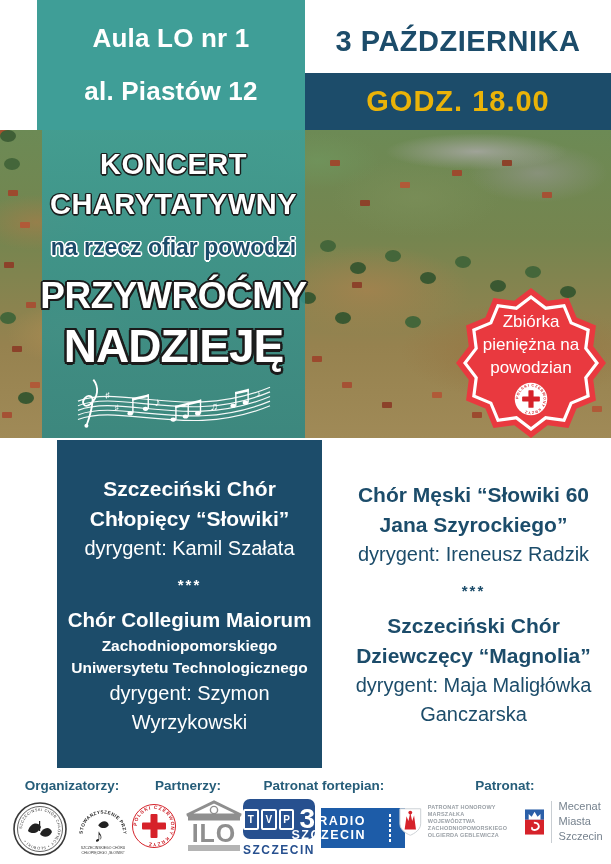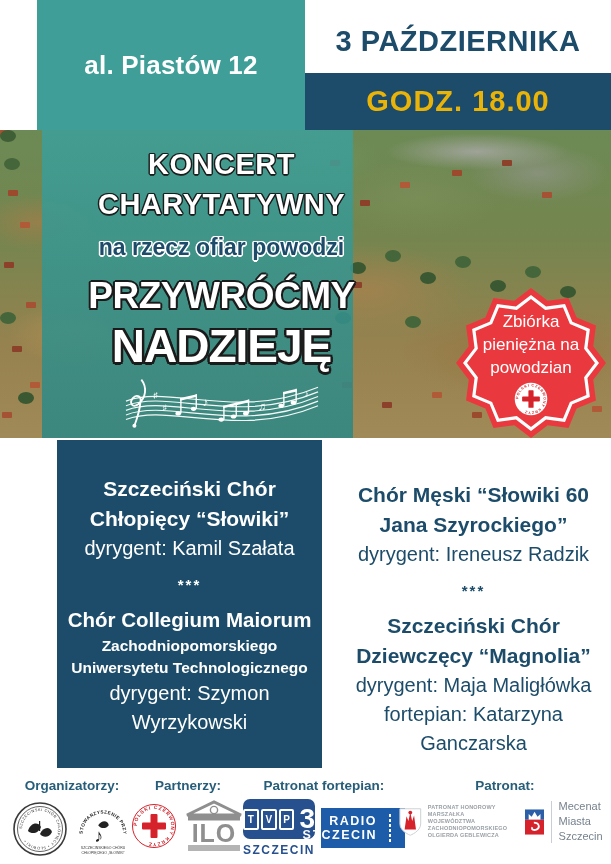--- a/index.html
+++ b/index.html
@@ -36,21 +36,21 @@
       352px 152px #8c422a,312px 226px #9c4a2e;}
   .photo-band .trees{position:absolute;left:0;top:0;width:16px;height:12px;border-radius:50%;background:#3f5f36;
     box-shadow:320px 110px #44663a,350px 132px #3a5831,385px 120px #44663a,420px 142px #3a5831,
       455px 126px #44663a,490px 150px #3a5831,525px 136px #44663a,560px 156px #3a5831,
       335px 182px #3a5831,405px 186px #44663a,475px 192px #3a5831,545px 186px #44663a,
       300px 162px #3a5831,4px 28px #44663a,18px 262px #3a5831,0px 182px #44663a;}
 
   
   .hero{position:absolute;left:42px;top:0;width:263px;height:308px;z-index:2;
         background:linear-gradient(180deg,rgba(62,159,152,.88) 0%,rgba(47,135,131,.88) 100%);
-        display:flex;flex-direction:column;align-items:center;text-align:center;padding-left:48px;}
+        display:flex;flex-direction:column;align-items:center;text-align:center;}
   .hero-title{margin-top:14px;color:#fff;font-weight:700;font-size:29px;line-height:40px;letter-spacing:.5px;
     text-shadow:-1.5px 0 0 rgba(25,25,25,.8),1.5px 0 0 rgba(25,25,25,.8),0 -1.5px 0 rgba(25,25,25,.8),
                  0 1.5px 0 rgba(25,25,25,.8),-1px -1px 0 rgba(25,25,25,.8),1px 1px 0 rgba(25,25,25,.8),
                  -1px 1px 0 rgba(25,25,25,.8),1px -1px 0 rgba(25,25,25,.8);}
   .hero-sub{margin-top:10px;color:#1c4c6a;font-weight:600;font-size:23px;
     text-shadow:-1.5px 0 0 #fff,1.5px 0 0 #fff,0 -1.5px 0 #fff,0 1.5px 0 #fff,
                 -1px -1px 0 #fff,1px 1px 0 #fff,-1px 1px 0 #fff,1px -1px 0 #fff;}
   .slogan1{margin-top:14px;color:#fff;font-weight:800;font-size:37px;letter-spacing:-.5px;
     text-shadow:-2px 0 0 #1b1b1b,2px 0 0 #1b1b1b,0 -2px 0 #1b1b1b,0 2px 0 #1b1b1b,
                 -1.5px -1.5px 0 #1b1b1b,1.5px 1.5px 0 #1b1b1b,-1.5px 1.5px 0 #1b1b1b,1.5px -1.5px 0 #1b1b1b;}
@@ -92,40 +92,41 @@
   .g1{left:6px;width:132px;} .g2{left:140px;width:96px;} .g3{left:238px;width:172px;} .g4{left:402px;width:206px;}
 
   .tvp-wrap{display:flex;flex-direction:column;align-items:center;}
   .tvp-box{width:72px;height:40px;background:#27508f;border-radius:7px;display:flex;align-items:center;justify-content:center;gap:2px;}
   .tvp-tile{width:13px;height:17px;border:2px solid #fff;border-radius:2px;color:#fff;font-size:10px;font-weight:700;
             display:flex;align-items:center;justify-content:center;}
   .tvp-three{color:#fff;font-size:28px;font-weight:800;margin-left:3px;}
   .tvp-city{color:#27508f;font-size:12px;font-weight:800;letter-spacing:1.5px;margin-top:4px;}
 
   .radio-box{position:relative;width:84px;height:40px;background:#1d5ca8;display:flex;flex-direction:column;
-             align-items:flex-end;justify-content:center;padding-right:28px;box-sizing:border-box;}
+             align-items:flex-end;justify-content:center;padding-right:39px;box-sizing:border-box;}
   .radio-line{color:#fff;font-weight:800;font-size:12.5px;letter-spacing:1.5px;line-height:14px;}
   .radio-box::after{content:"";position:absolute;right:13px;top:5px;bottom:5px;width:4px;
     background-image:radial-gradient(circle,#fff 0 1.3px,transparent 1.5px);background-size:4px 5px;}
 
   .patron-group{display:flex;align-items:center;gap:5px;}
   .patron-text{display:flex;flex-direction:column;}
   .patron-line{color:#9aa0a6;font-size:5.5px;line-height:7px;font-weight:600;letter-spacing:.2px;}
   .mecenat{display:flex;align-items:center;gap:7px;margin-left:10px;}
   .mecenat-div{width:1px;height:42px;background:#c9ced3;}
   .mecenat-text{display:flex;flex-direction:column;}
   .mecenat-line{color:#76828e;font-size:11px;line-height:15px;}
 </style>
 </head>
 <body>
 
 <div class="poster">
 
   <div class="top-band">
     <div class="venue-block">
+      <div class="venue-line">Aula LO nr 1</div>
       <div class="venue-line">al. Piastów 12</div>
     </div>
     <div class="date-text">3 PAŹDZIERNIKA</div>
     <div class="time-bar">
       <span>GODZ. 18.00</span>
     </div>
   </div>
 
   <div class="photo-band">
     <div class="roofs"></div>
@@ -215,21 +216,20 @@
       <div class="g-credit">Wyrzykowski</div>
     </div>
     <div class="panel-right">
       <div class="g-name">Chór Męski “Słowiki 60</div>
       <div class="g-name">Jana Szyrockiego”</div>
       <div class="g-credit">dyrygent: Ireneusz Radzik</div>
       <div class="g-sep">***</div>
       <div class="g-name">Szczeciński Chór</div>
       <div class="g-name">Dziewczęcy “Magnolia”</div>
       <div class="g-credit">dyrygent: Maja Maligłówka</div>
-      <div class="g-credit">fortepian: Katarzyna</div>
       <div class="g-credit">Ganczarska</div>
     </div>
   </div>
 
   <div class="footer">
 
     <div class="f-group g1">
       <div class="f-label">Organizatorzy:</div>
       <div class="f-logos">
         <svg width="56" height="56" viewBox="0 0 56 56">

